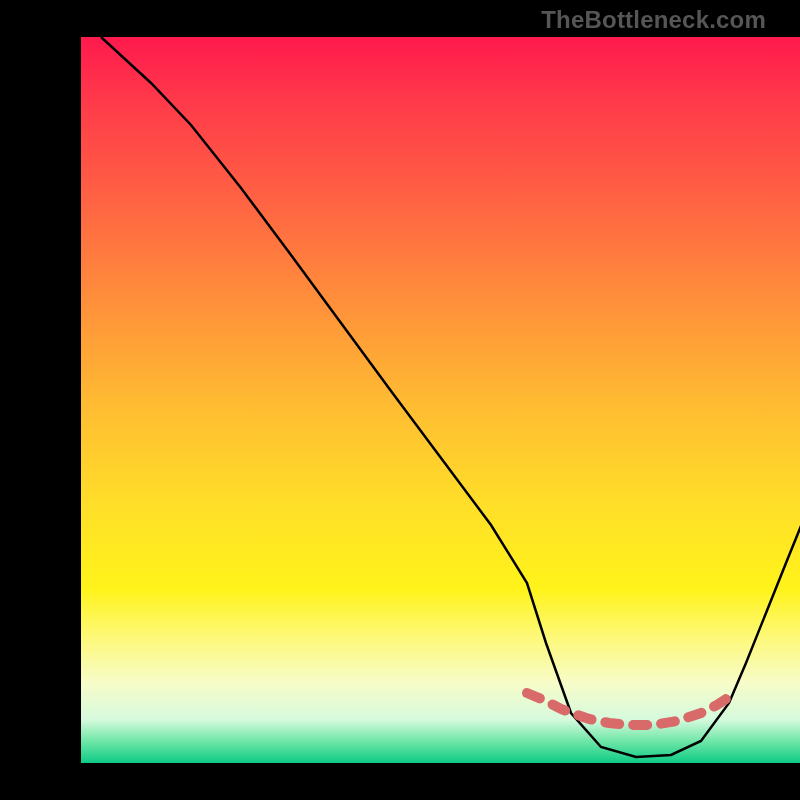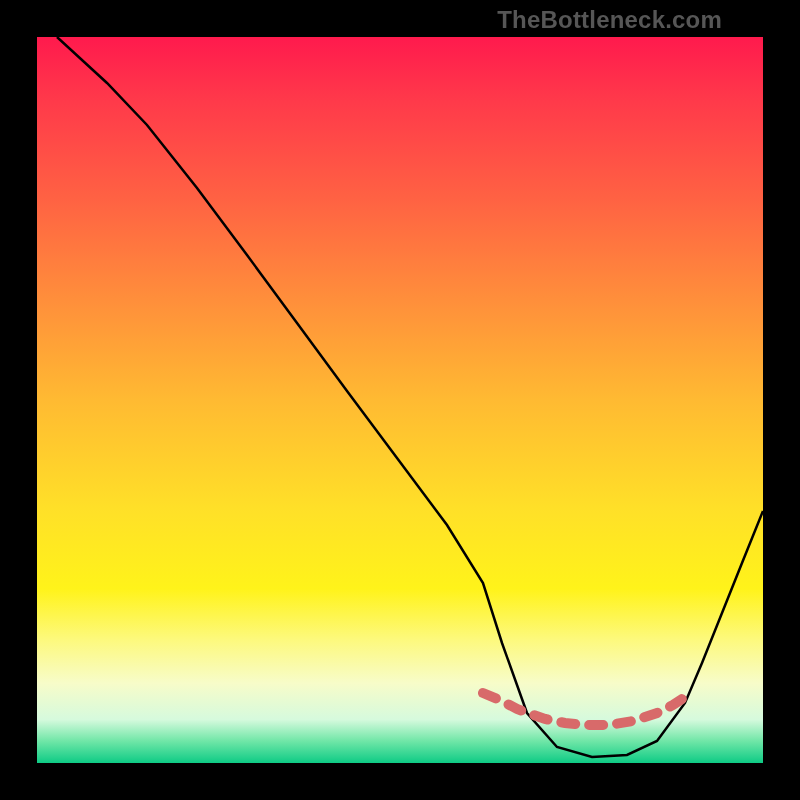--- a/index.html
+++ b/index.html
@@ -1,17 +1,17 @@
 <!DOCTYPE html>
 <html><head>
 <meta charset="utf-8">
 <style>
   * { margin: 0; padding: 0; box-sizing: border-box; }
   html, body { width: 800px; height: 800px; background: #000; overflow: hidden; }
-  .container { position: relative; width: 736px; height: 800px; }
+  .container { position: relative; width: 736px; height: 800px; margin-left: 44px; }
   .watermark {
     position: absolute;
     top: 6px;
     right: 14px;
     font-family: Arial, Helvetica, sans-serif;
     font-size: 24px;
     font-weight: bold;
     color: #565656;
     letter-spacing: 0.2px;
     z-index: 10;

